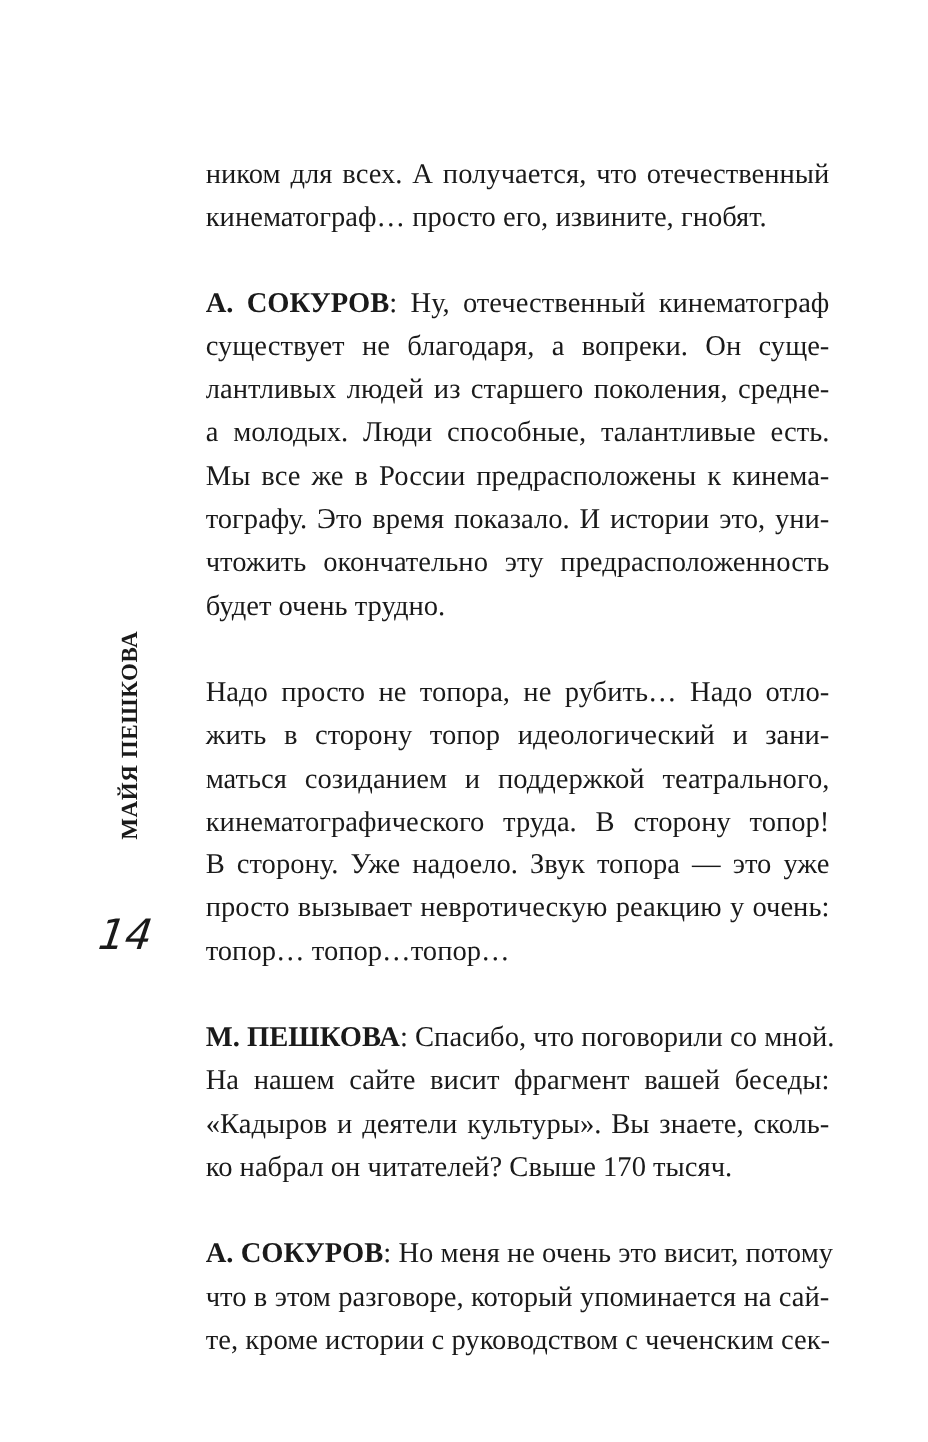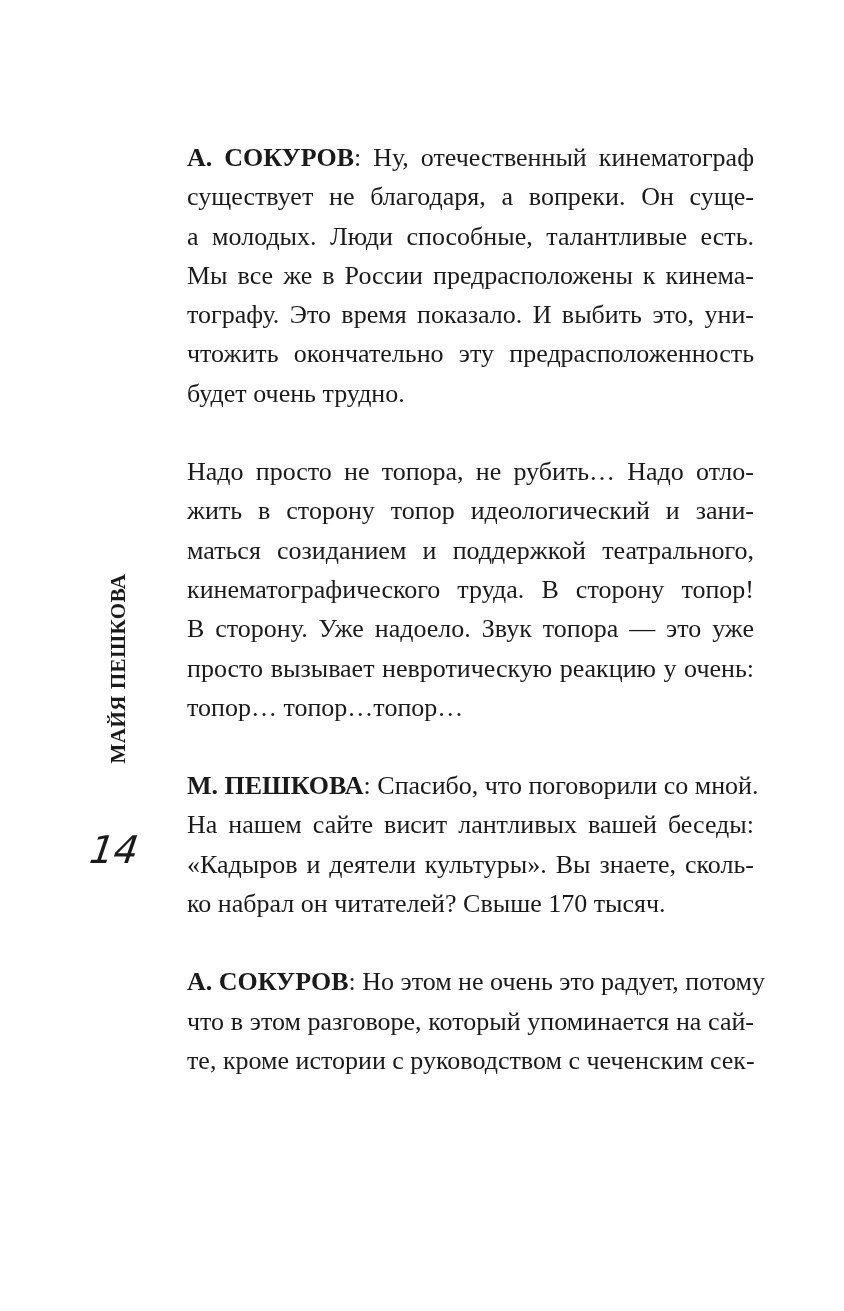--- a/index.html
+++ b/index.html
@@ -59,41 +59,46 @@
 <body>
 
 <div class="running-head">
   <span>МАЙЯ ПЕШКОВА</span>
 </div>
 
 <div class="page-number">14</div>
 
 <div class="text-block" id="text-block">
     <div class="para">
+      <span class="line">ником для всех. А получается, что отечественный</span>
+      <span class="line last">кинематограф… просто его, извините, гнобят.</span>
+    </div>
+    <div class="para">
       <span class="line"><span class="speaker">А. СОКУРОВ</span><span>: Ну, отечественный кинематограф</span></span>
       <span class="line">существует не благодаря, а вопреки. Он суще-</span>
+      <span class="line">лантливых людей из старшего поколения, средне-</span>
       <span class="line">а молодых. Люди способные, талантливые есть.</span>
       <span class="line">Мы все же в России предрасположены к кинема-</span>
-      <span class="line">тографу. Это время показало. И выбить это, уни-</span>
+      <span class="line">тографу. Это время показало. И истории это, уни-</span>
       <span class="line">чтожить окончательно эту предрасположенность</span>
       <span class="line last">будет очень трудно.</span>
     </div>
     <div class="para">
       <span class="line">Надо просто не топора, не рубить… Надо отло-</span>
       <span class="line">жить в сторону топор идеологический и зани-</span>
       <span class="line">маться созиданием и поддержкой театрального,</span>
       <span class="line">кинематографического труда. В сторону топор!</span>
       <span class="line">В сторону. Уже надоело. Звук топора — это уже</span>
       <span class="line">просто вызывает невротическую реакцию у очень:</span>
       <span class="line last">топор… топор…топор…</span>
     </div>
     <div class="para">
       <span class="line"><span class="speaker">М. ПЕШКОВА</span><span>: Спасибо, что поговорили со мной.</span></span>
-      <span class="line">На нашем сайте висит лантливых вашей беседы:</span>
+      <span class="line">На нашем сайте висит фрагмент вашей беседы:</span>
       <span class="line">«Кадыров и деятели культуры». Вы знаете, сколь-</span>
       <span class="line last">ко набрал он читателей? Свыше 170 тысяч.</span>
     </div>
     <div class="para">
-      <span class="line"><span class="speaker">А. СОКУРОВ</span><span>: Но этом не очень это радует, потому</span></span>
+      <span class="line"><span class="speaker">А. СОКУРОВ</span><span>: Но меня не очень это висит, потому</span></span>
       <span class="line">что в этом разговоре, который упоминается на сай-</span>
       <span class="line">те, кроме истории с руководством с чеченским сек-</span>
     </div>
   </div>
 
 </body></html>

